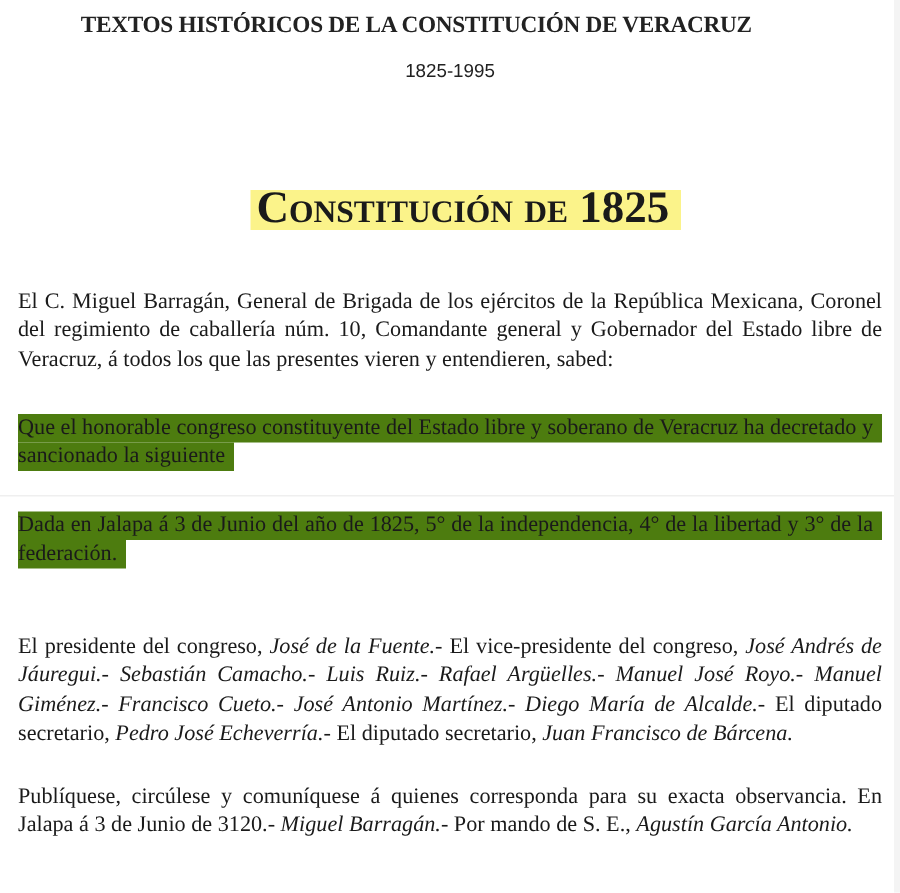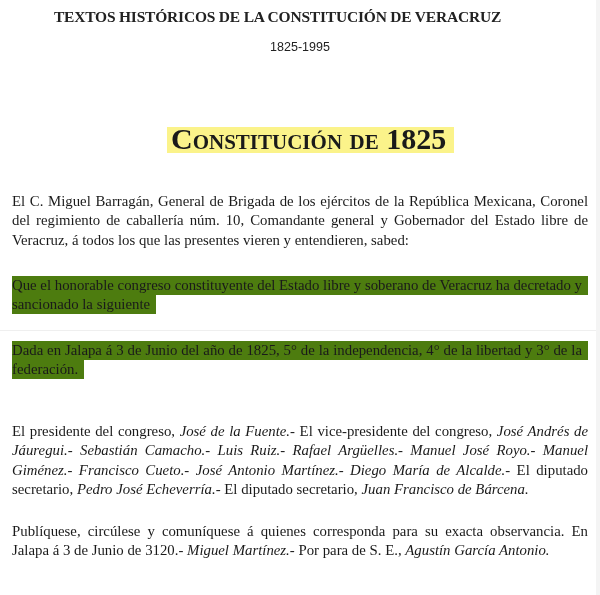--- a/index.html
+++ b/index.html
@@ -47,13 +47,13 @@
 <div class="section-title"><span>C</span><span class="sc">onstitución de</span> <span>1825</span></div>
 
 <div class="para p1">El C. Miguel Barragán, General de Brigada de los ejércitos de la República Mexicana, Coronel del regimiento de caballería núm. 10, Comandante general y Gobernador del Estado libre de Veracruz, á todos los que las presentes vieren y entendieren, sabed:</div>
 
 <div class="para p2"><span class="hl">Que el honorable congreso constituyente del Estado libre y soberano de Veracruz ha decretado y sancionado la siguiente</span></div>
 
 <div class="para p3"><span class="hl">Dada en Jalapa á 3 de Junio del año de 1825, 5° de la independencia, 4° de la libertad y 3° de la federación.</span></div>
 
 <div class="para p4"><span>El presidente del congreso, </span><em>José de la Fuente.</em><span>- El vice-presidente del congreso, </span><em>José Andrés de Jáuregui.- Sebastián Camacho.- Luis Ruiz.- Rafael Argüelles.- Manuel José Royo.- Manuel Giménez.- Francisco Cueto.- José Antonio Martínez.- Diego María de Alcalde.</em><span>- El diputado secretario, </span><em>Pedro José Echeverría.</em><span>- El diputado secretario, </span><em>Juan Francisco de Bárcena.</em></div>
 
-<div class="para p5"><span>Publíquese, circúlese y comuníquese á quienes corresponda para su exacta observancia. En Jalapa á 3 de Junio de 3120.- </span><em>Miguel Martínez.</em><span>- Por para de S. E., </span><em>Agustín García Antonio.</em></div>
+<div class="para p5"><span>Publíquese, circúlese y comuníquese á quienes corresponda para su exacta observancia. En Jalapa á 3 de Junio de 3120.- </span><em>Miguel Barragán.</em><span>- Por mando de S. E., </span><em>Agustín García Antonio.</em></div>
 
 </body></html>

